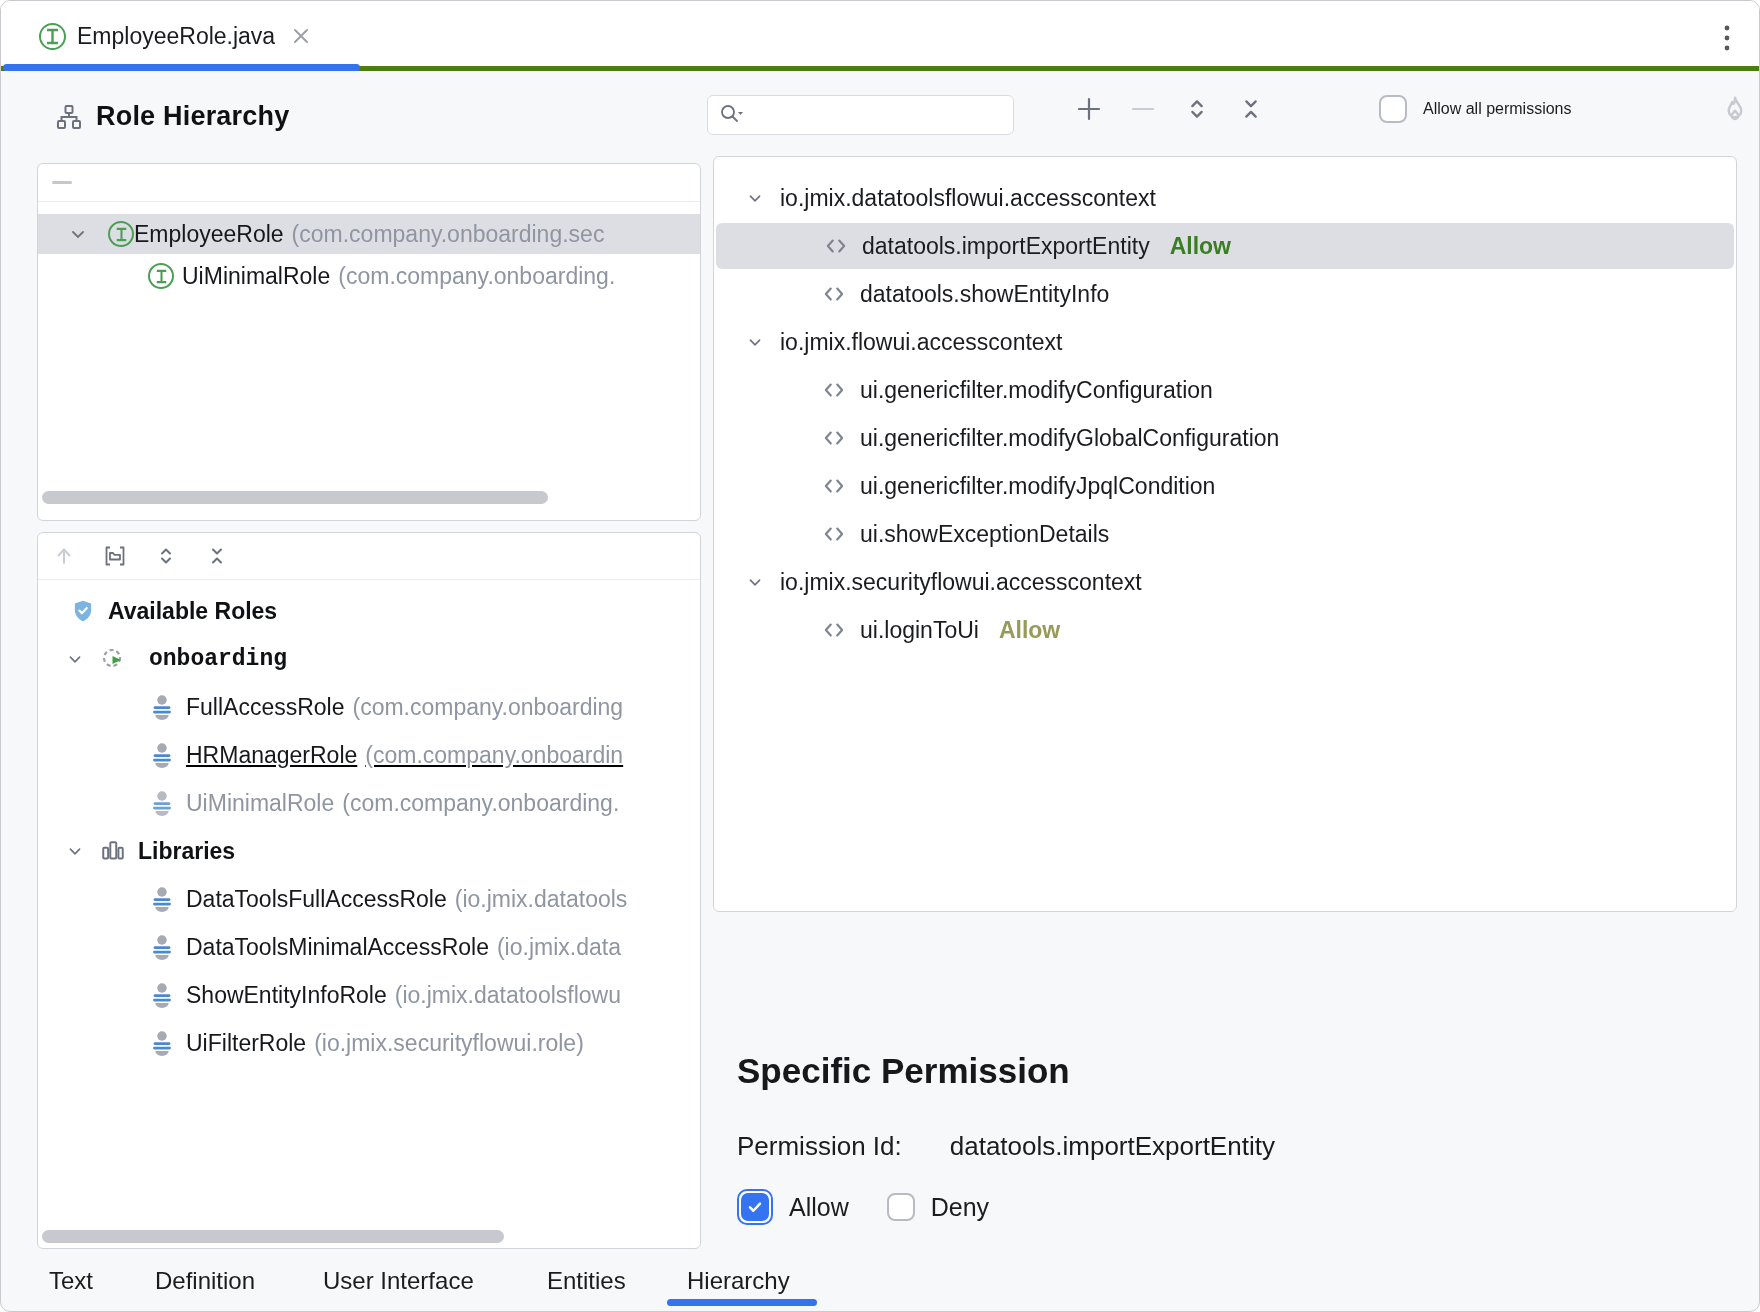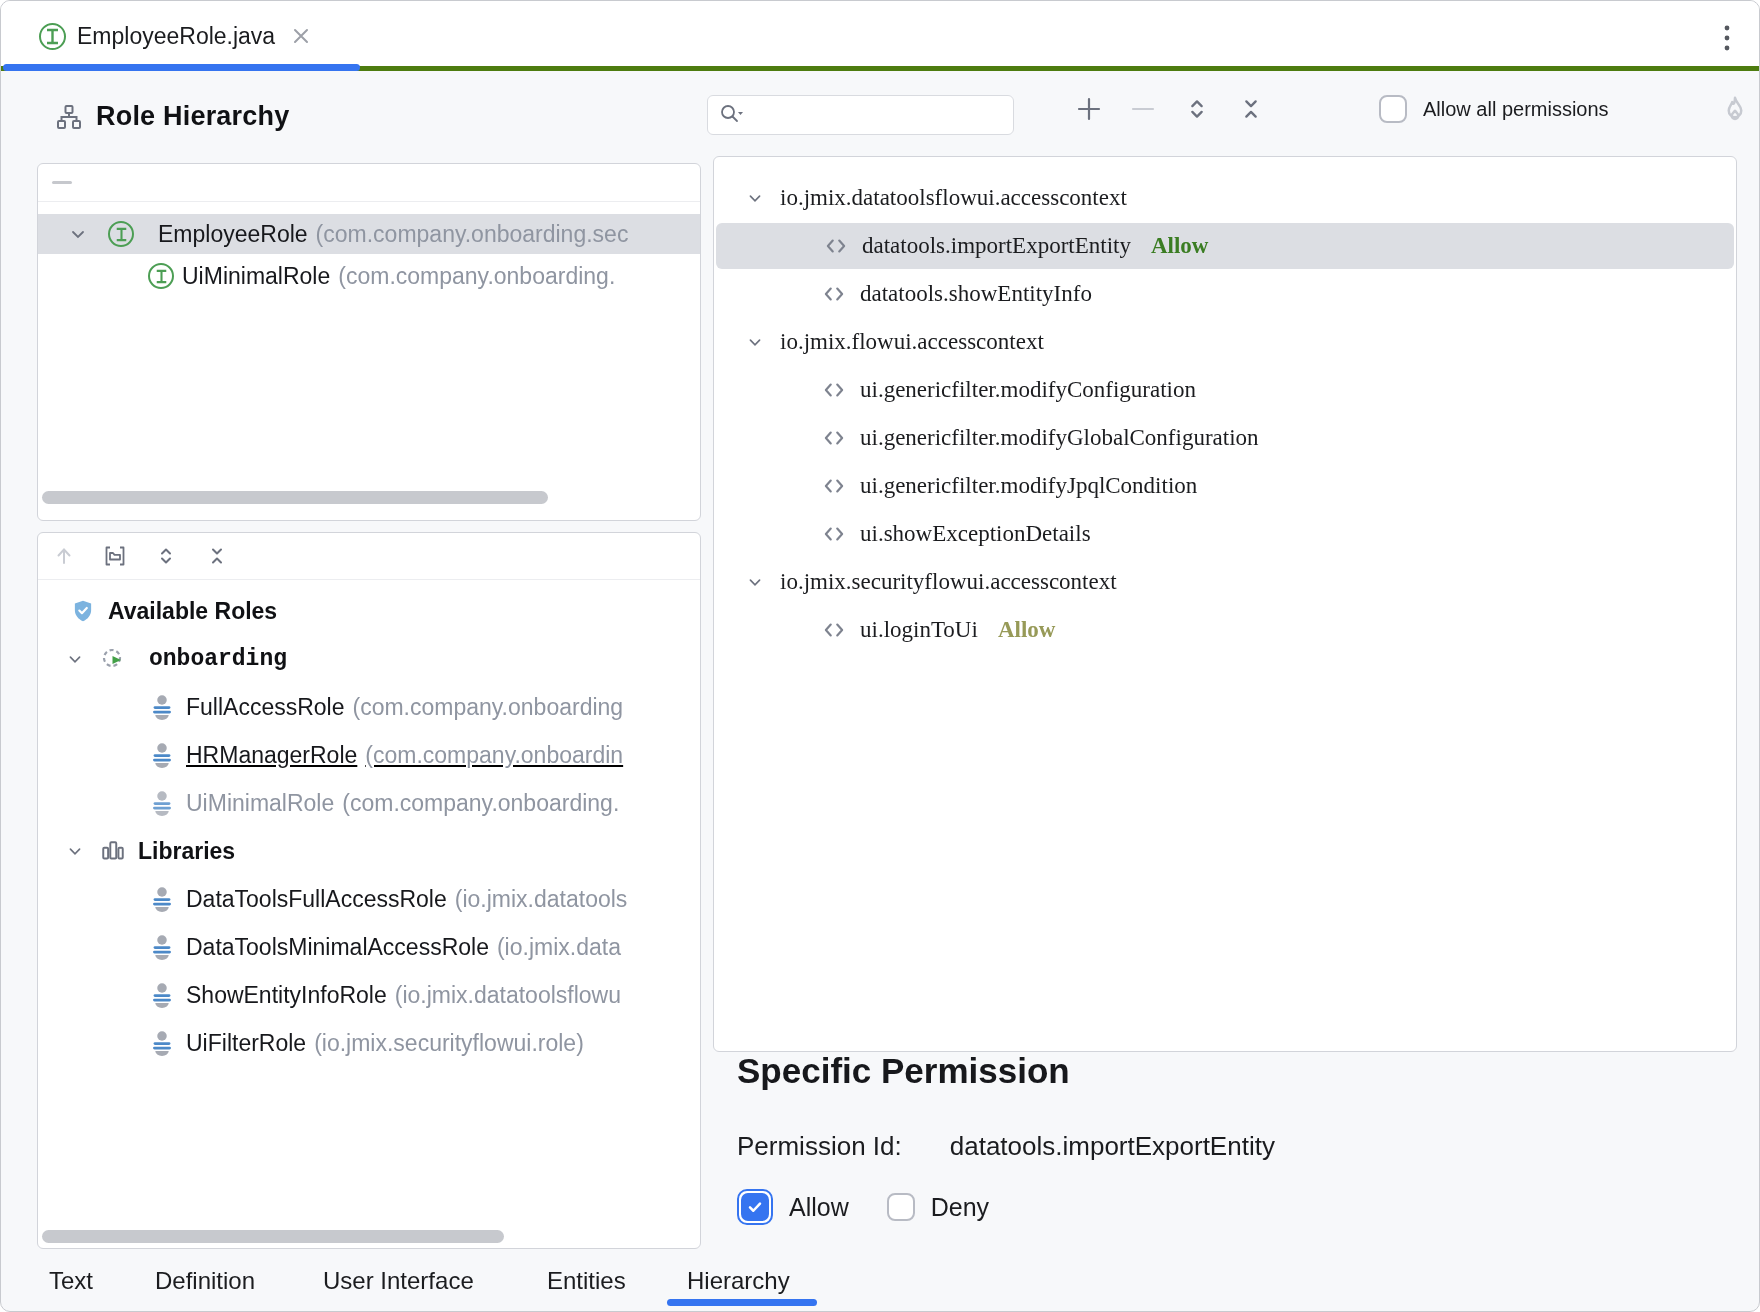--- a/index.html
+++ b/index.html
@@ -36,24 +36,24 @@
   .p2{left:36px;top:531px;width:664px;height:717px;}
   .p2-toolbar{height:47px;border-bottom:1px solid #ECEDF0;display:flex;align-items:center;padding-left:14px;gap:27px;}
   .tbtn{width:24px;height:24px;display:flex;align-items:center;justify-content:center;}
   .rrow{position:absolute;left:0;width:100%;height:44px;display:flex;align-items:center;white-space:nowrap;overflow:hidden;}
   
   .search{position:absolute;left:706px;top:94px;width:307px;height:40px;background:#fff;border:1px solid #D9DBE0;border-radius:6px;display:flex;align-items:center;padding-left:10px;}
   .ricons{position:absolute;left:1072px;top:92px;display:flex;gap:22px;}
   .ricon{width:32px;height:32px;display:flex;align-items:center;justify-content:center;}
   .allow-all{position:absolute;left:1378px;top:94px;display:flex;align-items:center;}
   .cb{width:28px;height:28px;border:2px solid #B8BBC4;border-radius:8px;background:#fff;flex:0 0 auto;}
-  .allow-all-label{font-size:20px;color:#1B1C1F;margin-left:16px;text-align:center;}
+  .allow-all-label{font-size:16px;color:#1B1C1F;margin-left:16px;text-align:center;}
   .flame{position:absolute;left:1718px;top:92px;width:32px;height:32px;display:flex;align-items:center;justify-content:center;}
   
-  .p3{left:712px;top:155px;width:1024px;height:896px;font-family:Liberation Serif, serif;}
+  .p3{left:712px;top:155px;width:1024px;height:756px;}
   .prow{position:absolute;width:100%;height:44px;display:flex;align-items:center;white-space:nowrap;}
   .prow.sel{left:2px;width:1018px;height:46px;background:#DCDEE3;border-radius:6px;}
   .plvl1{padding-left:30px;}
   .plvl2{padding-left:106px;}
   .ptext{font-size:23px;color:#1B1C1F;}
   .code-ic{display:flex;align-items:center;margin-right:12px;}
   .badge{font-size:23px;font-weight:700;margin-left:20px;}
   .badge.green{color:#3B7D23;}
   .badge.olive{color:#979A58;}
   .plvl1 .chev{margin-right:14px;}
@@ -121,21 +121,21 @@
       <span class="chev">
         <svg width="24" height="24" viewBox="0 0 24 24">
             <path d="M7 10 L12 15 L17 10" stroke="#6C717E" stroke-width="1.8" fill="none" stroke-linecap="round"></path>
           </svg>
       </span>
       <span class="iface-badge" style="width:26px;height:26px;margin-left:18px;">
         <svg width="13" height="15" viewBox="0 0 15 17">
             <path d="M2 2 H13 M7.5 2 V15 M2 15 H13" stroke="#4C9E54" stroke-width="2.4" fill="none"></path>
           </svg>
       </span>
-      <span class="tname" style="margin-left:24px;">EmployeeRole</span>
+      <span class="tname" style="margin-left:0;">EmployeeRole</span>
       <span class="tpkg">(com.company.onboarding.sec</span>
     </div>
     <div class="trow" style="top:92px;padding-left:110px;">
       <span class="iface-badge" style="width:26px;height:26px;">
         <svg width="13" height="15" viewBox="0 0 15 17">
             <path d="M2 2 H13 M7.5 2 V15 M2 15 H13" stroke="#4C9E54" stroke-width="2.4" fill="none"></path>
           </svg>
       </span>
       <span class="tname" style="margin-left:8px;">UiMinimalRole</span>
       <span class="tpkg">(com.company.onboarding.</span>

